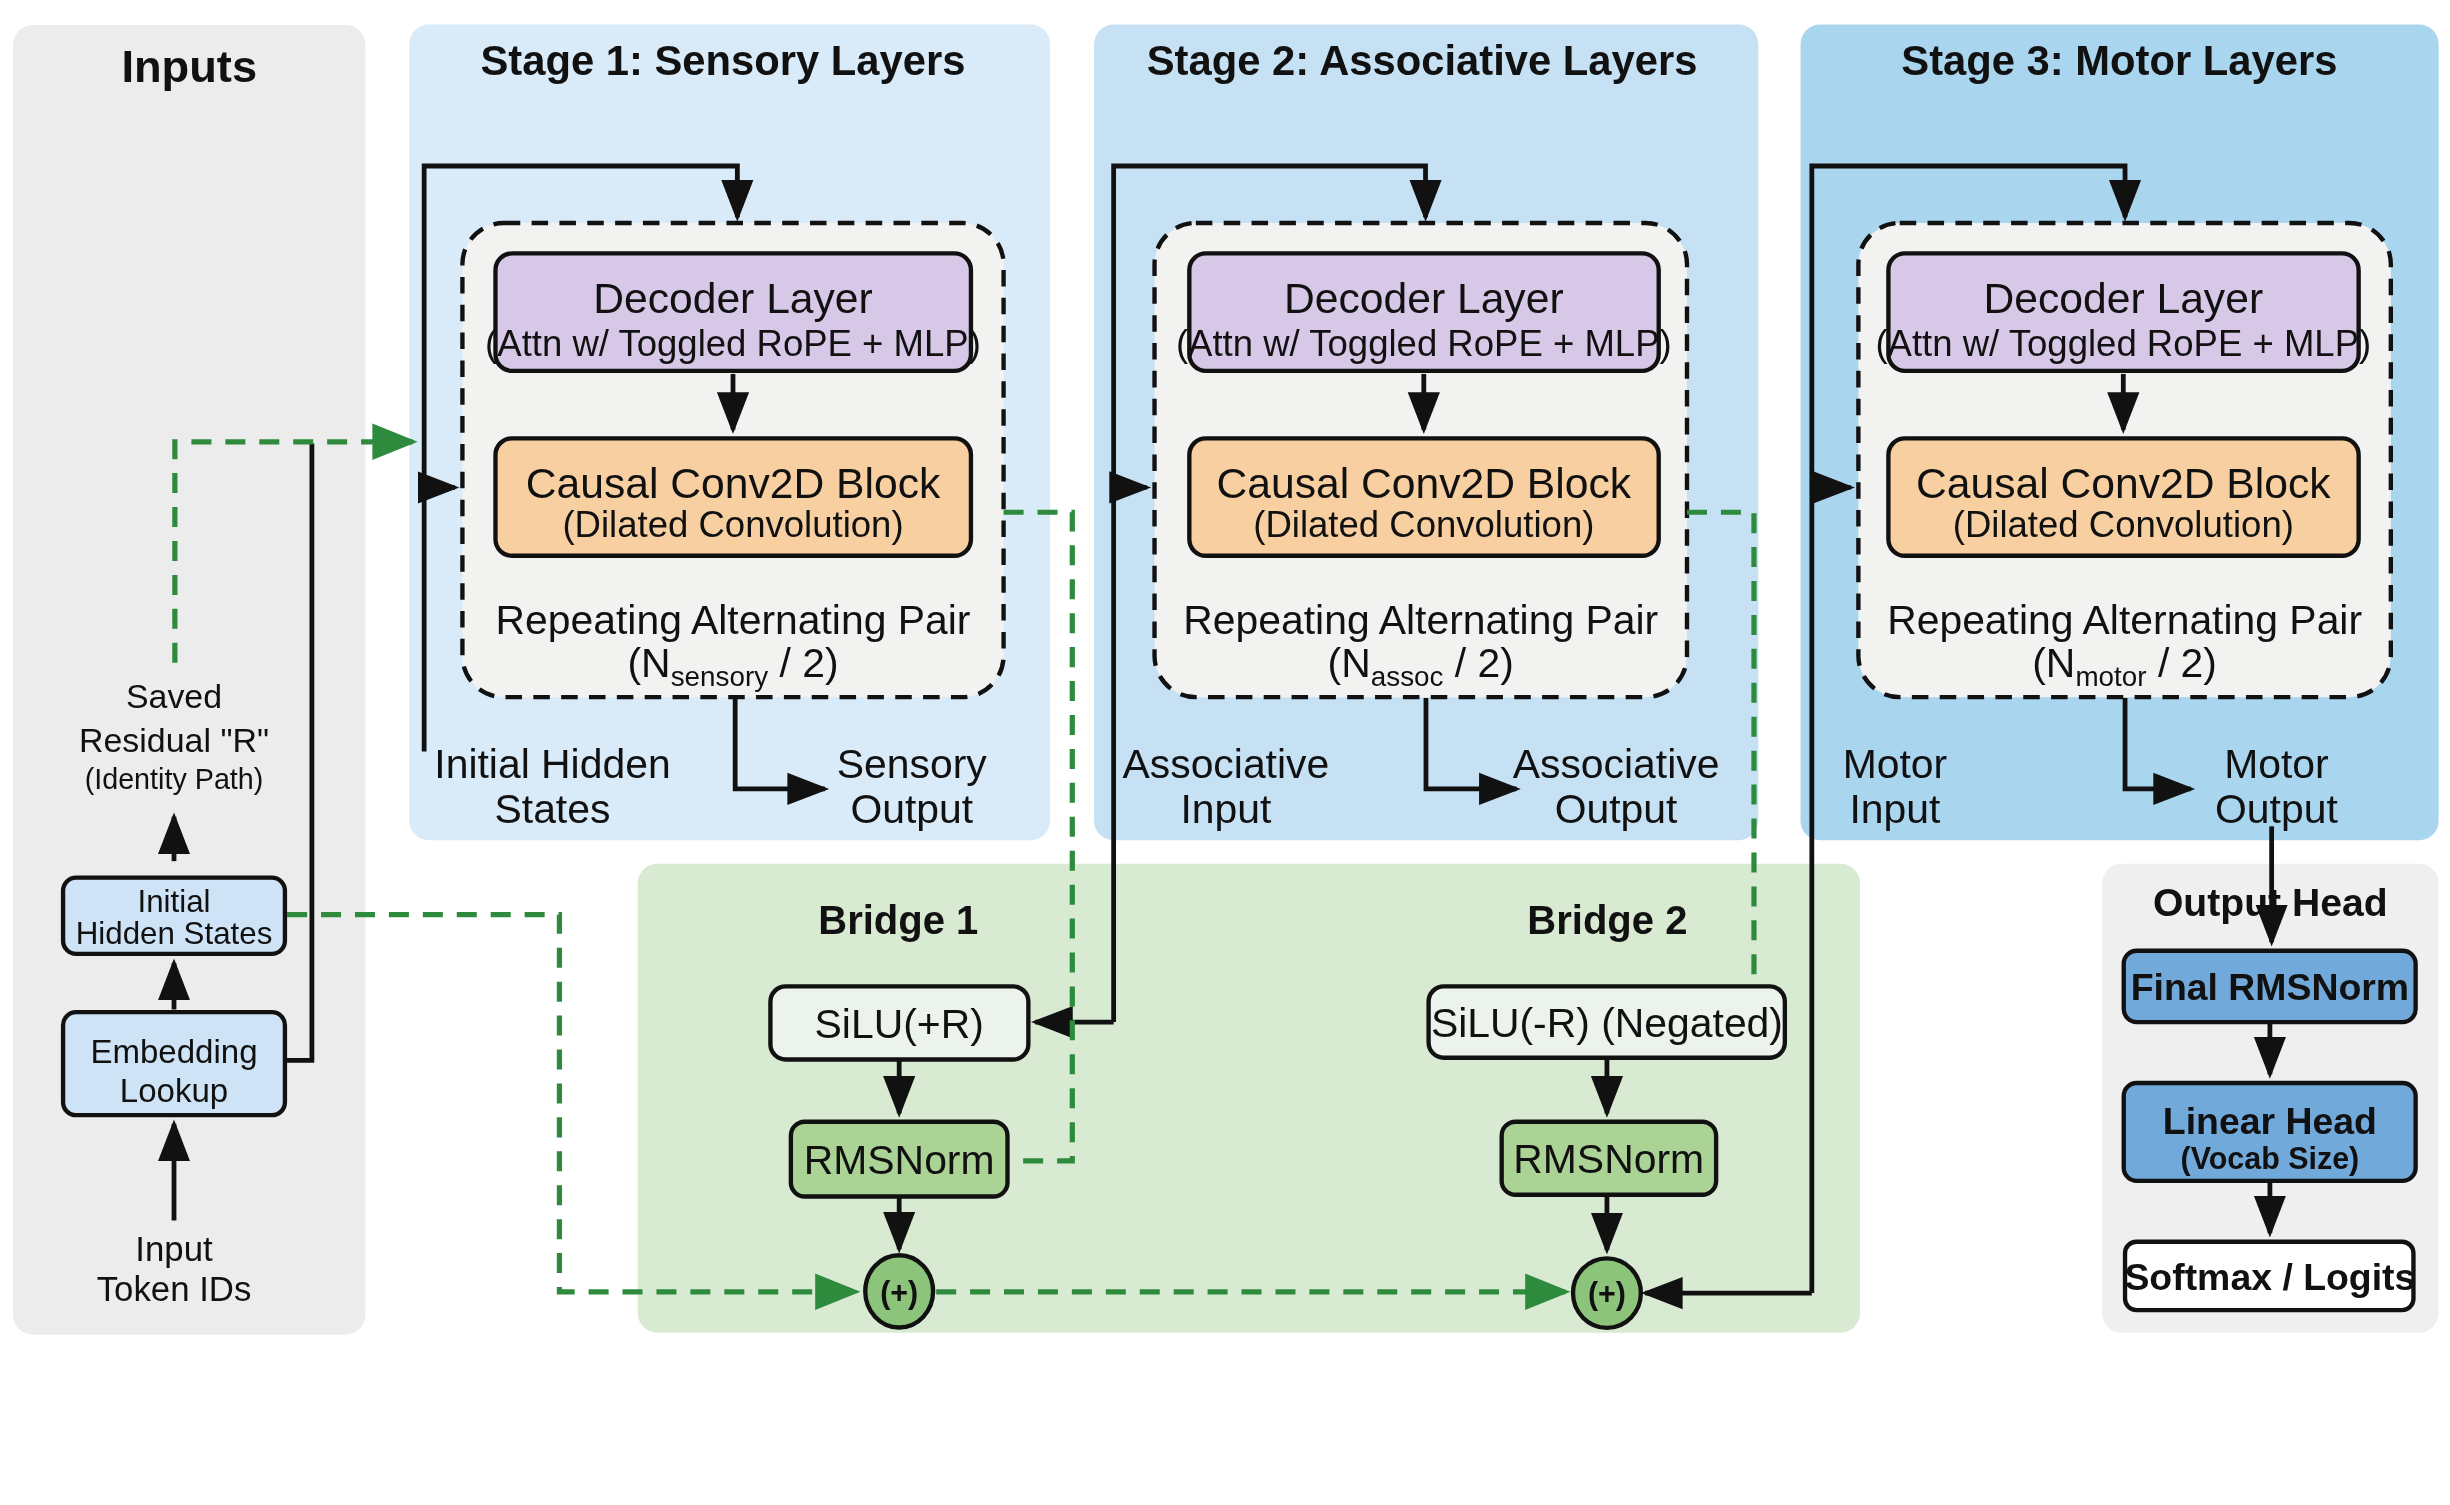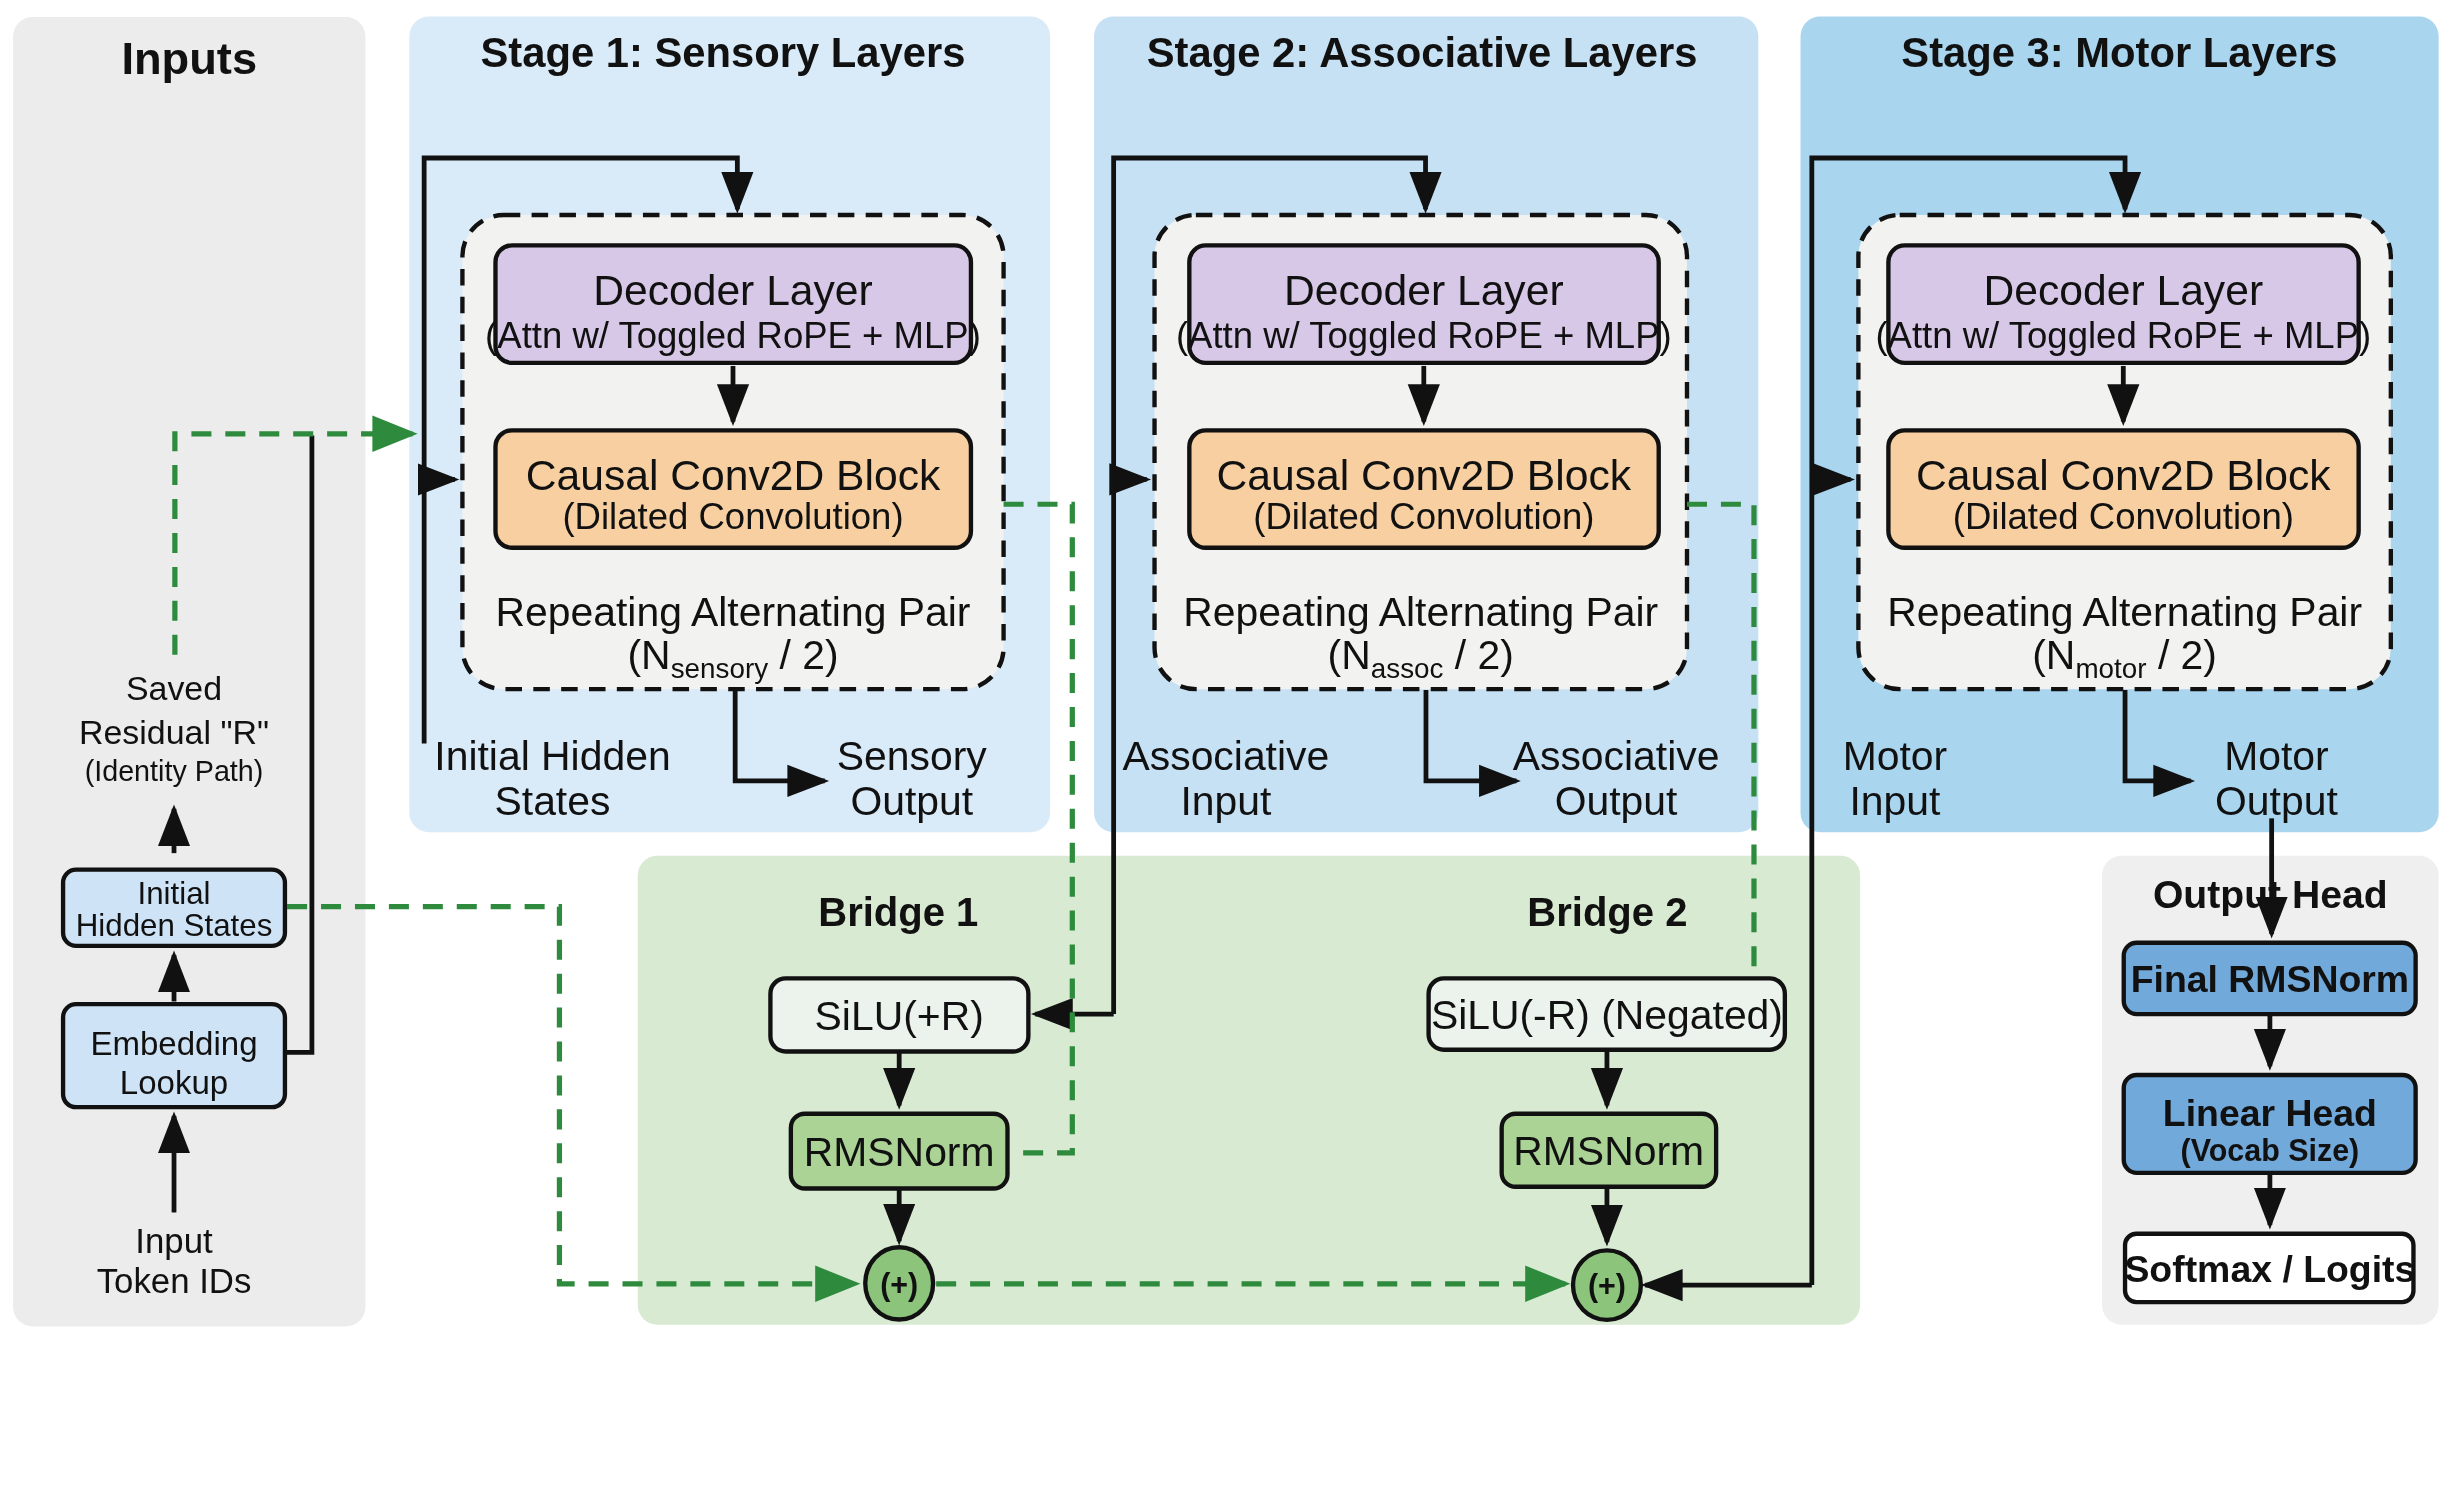--- a/index.html
+++ b/index.html
@@ -1,16 +1,16 @@
 <!DOCTYPE html>
 <html style="font-size:7.8px"><head>
 <meta charset="utf-8">
 <style>
   html,body{margin:0;padding:0;background:#ffffff;}
-  .frame{width:100%;max-width:2760px;margin:4px auto;}
+  .frame{width:100%;max-width:2760px;margin:12px auto;}
   svg{display:block;width:100%;height:auto;font-family:"Liberation Sans",sans-serif;}
   text{fill:#111111;}
   .tt{font-size:96px;font-weight:bold;text-anchor:middle;}
   .tt-in{font-size:104px;font-weight:bold;text-anchor:middle;}
   .tt-oh{font-size:90px;font-weight:bold;text-anchor:middle;}
   .tt-br{font-size:92px;font-weight:bold;text-anchor:middle;}
   .bx1{font-size:98px;text-anchor:middle;}
   .bx2{font-size:84px;text-anchor:middle;}
   .rep{font-size:94px;text-anchor:middle;}
   .sub{font-size:64px;}

